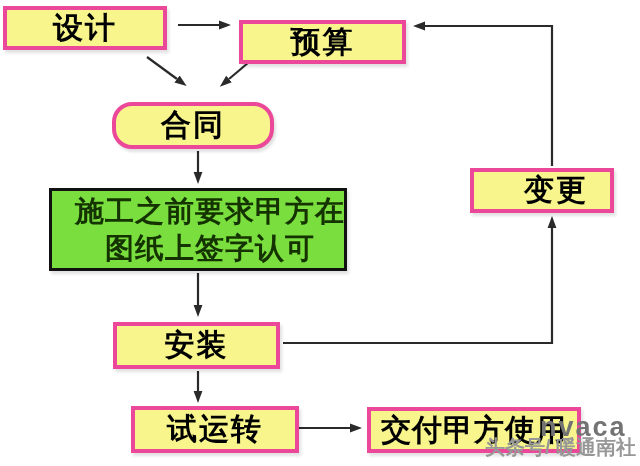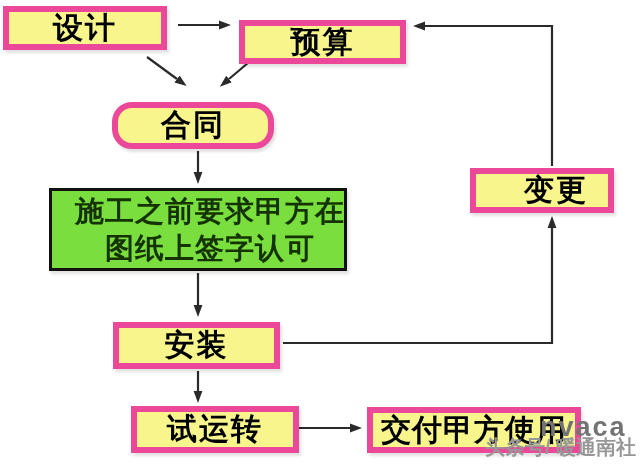--- a/index.html
+++ b/index.html
@@ -6,21 +6,21 @@
   #canvas{
     position:relative;
     width:640px;height:466px;
     background:#ffffff;
     overflow:hidden;
     font-family:"Liberation Sans","DejaVu Sans",sans-serif;
   }
   .node{
     position:absolute;
     box-sizing:border-box;
-    border:6px solid #ec4899;
+    border:4px solid #ec4899;
     background:#F7F58C;
     color:#000000;
     display:flex;
     align-items:center;
     justify-content:center;
     font-weight:bold;
     font-size:30px;
     letter-spacing:2px;
     box-shadow:2px 3px 3px rgba(0,0,0,0.12);
     white-space:nowrap;

